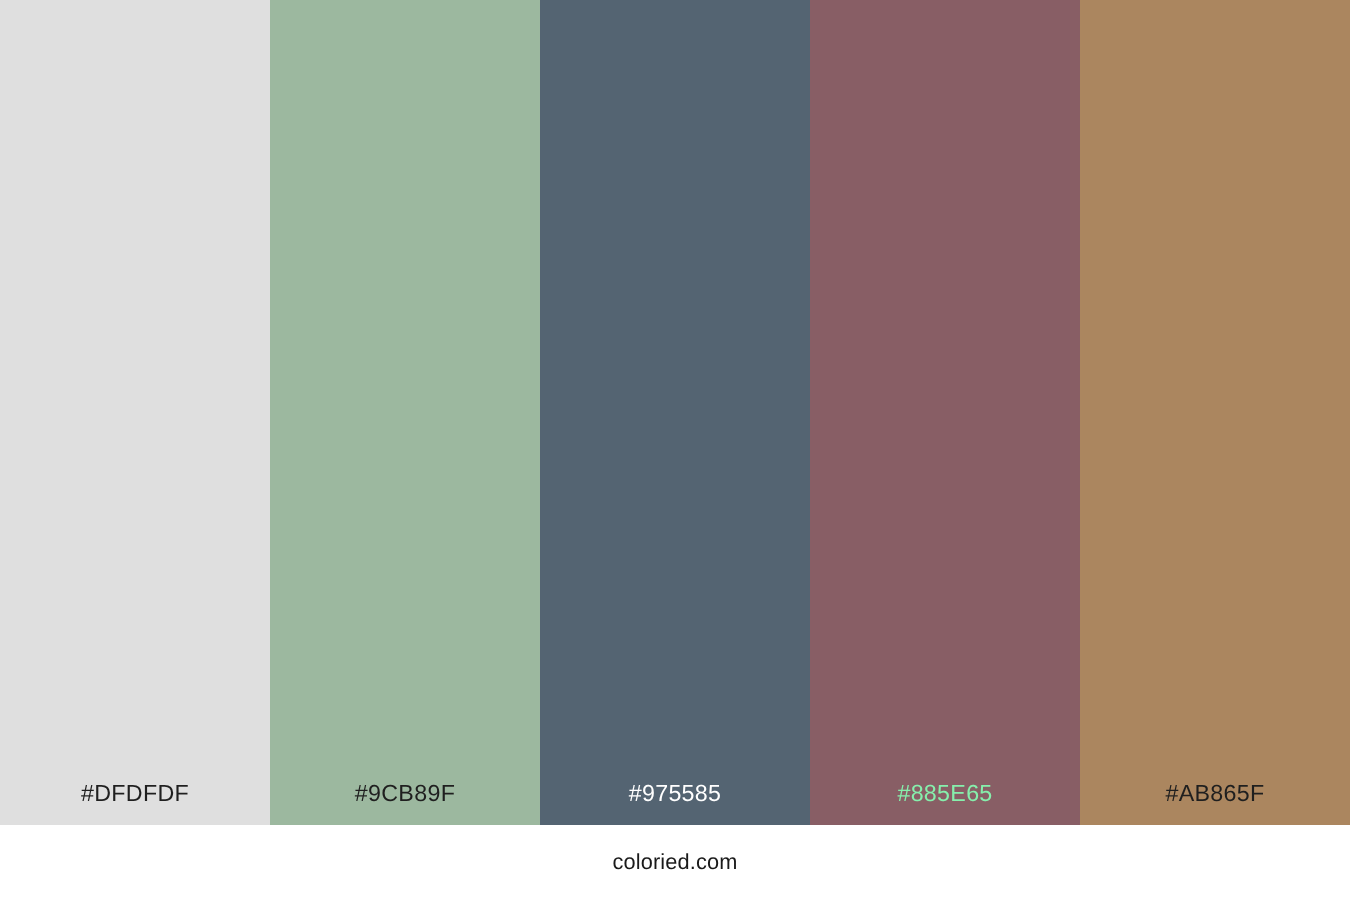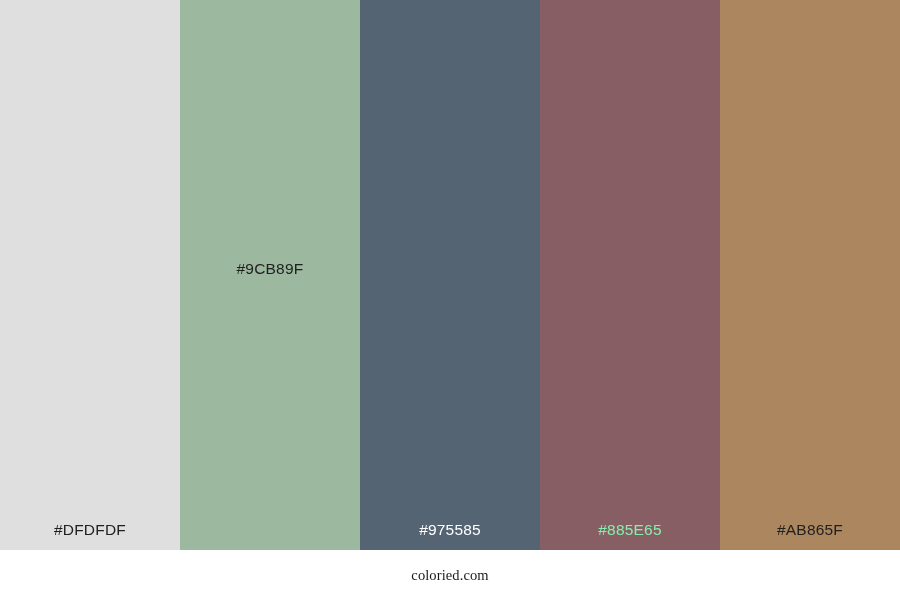--- a/index.html
+++ b/index.html
@@ -58,35 +58,35 @@
     display: flex;
     align-items: center;
     justify-content: center;
   }
 
   .footer-brand {
     font-size: 14.5px;
     line-height: 1;
     color: #1a1a1a;
     letter-spacing: 0.1px;
-    font-family: Liberation Serif, serif;
+    font-family: Liberation Sans, sans-serif;
   }
 </style>
 </head>
 <body style="background: rgb(255, 255, 255);">
 
 <div class="palette-page">
 
   <div class="swatch-strip" style="height: 550px; flex-basis: 550px;">
 
     <div class="swatch" style="background-color: rgb(223, 223, 223); height: 550px;">
       <span class="swatch-label" style="color: rgb(31, 31, 31); margin-top: 32px;">#DFDFDF</span>
     </div>
 
-    <div class="swatch" style="background-color: rgb(156, 184, 159); height: 550px; align-items: center;">
+    <div class="swatch" style="background-color: rgb(156, 184, 159); height: 550px;">
       <span class="swatch-label" style="color: rgb(31, 31, 31);">#9CB89F</span>
     </div>
 
     <div class="swatch" style="background-color: rgb(84, 100, 114); height: 550px;">
       <span class="swatch-label" style="color: rgb(255, 255, 255);">#975585</span>
     </div>
 
     <div class="swatch" style="background-color: rgb(136, 94, 101); height: 550px;">
       <span class="swatch-label" style="color: #86efac;">#885E65</span>
     </div>

